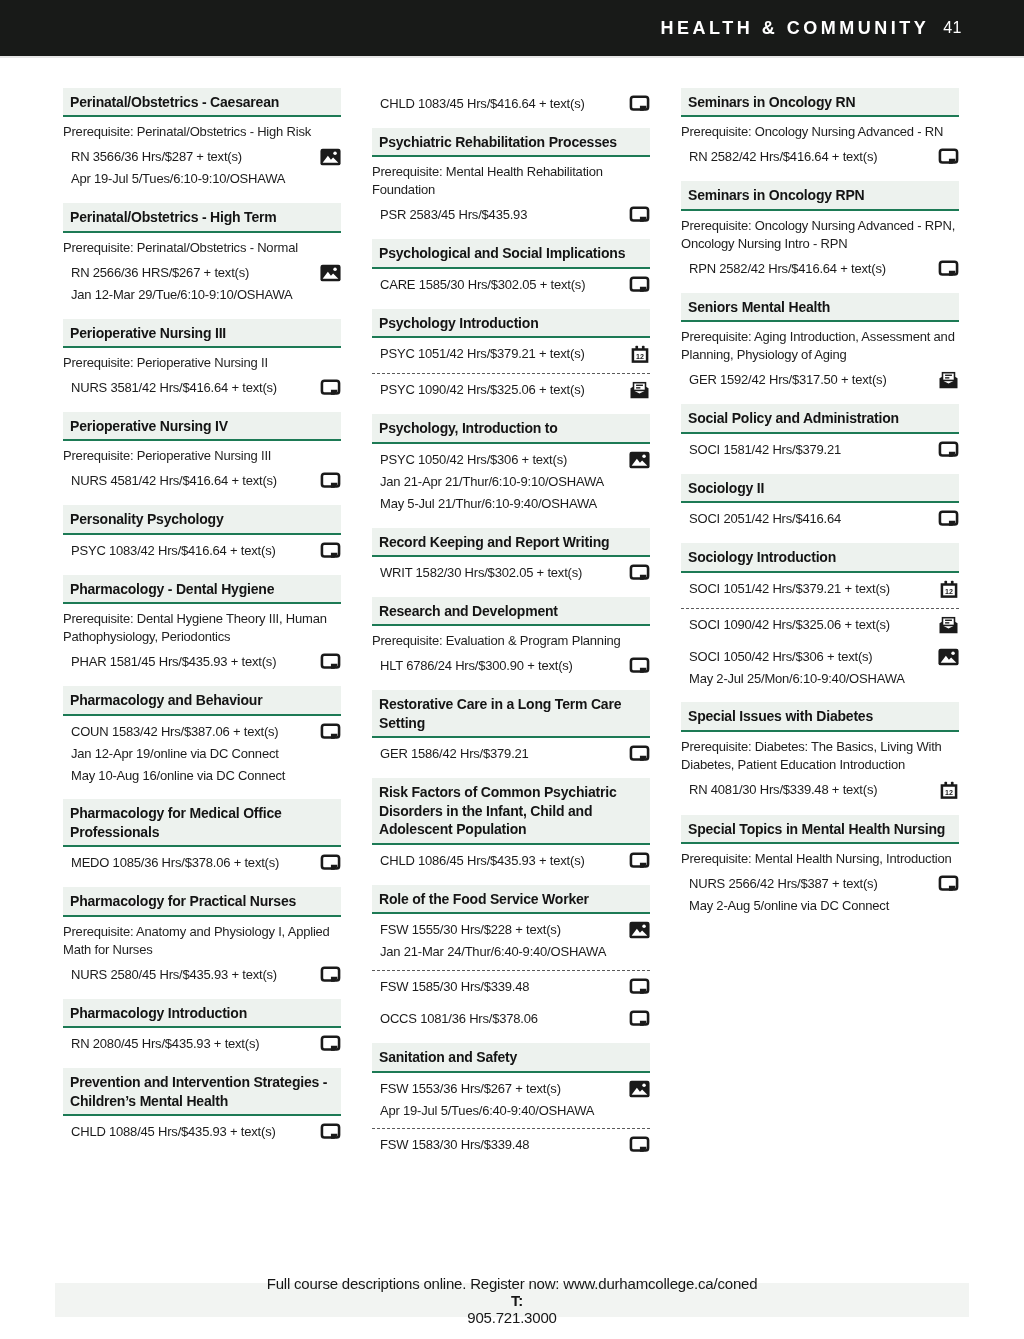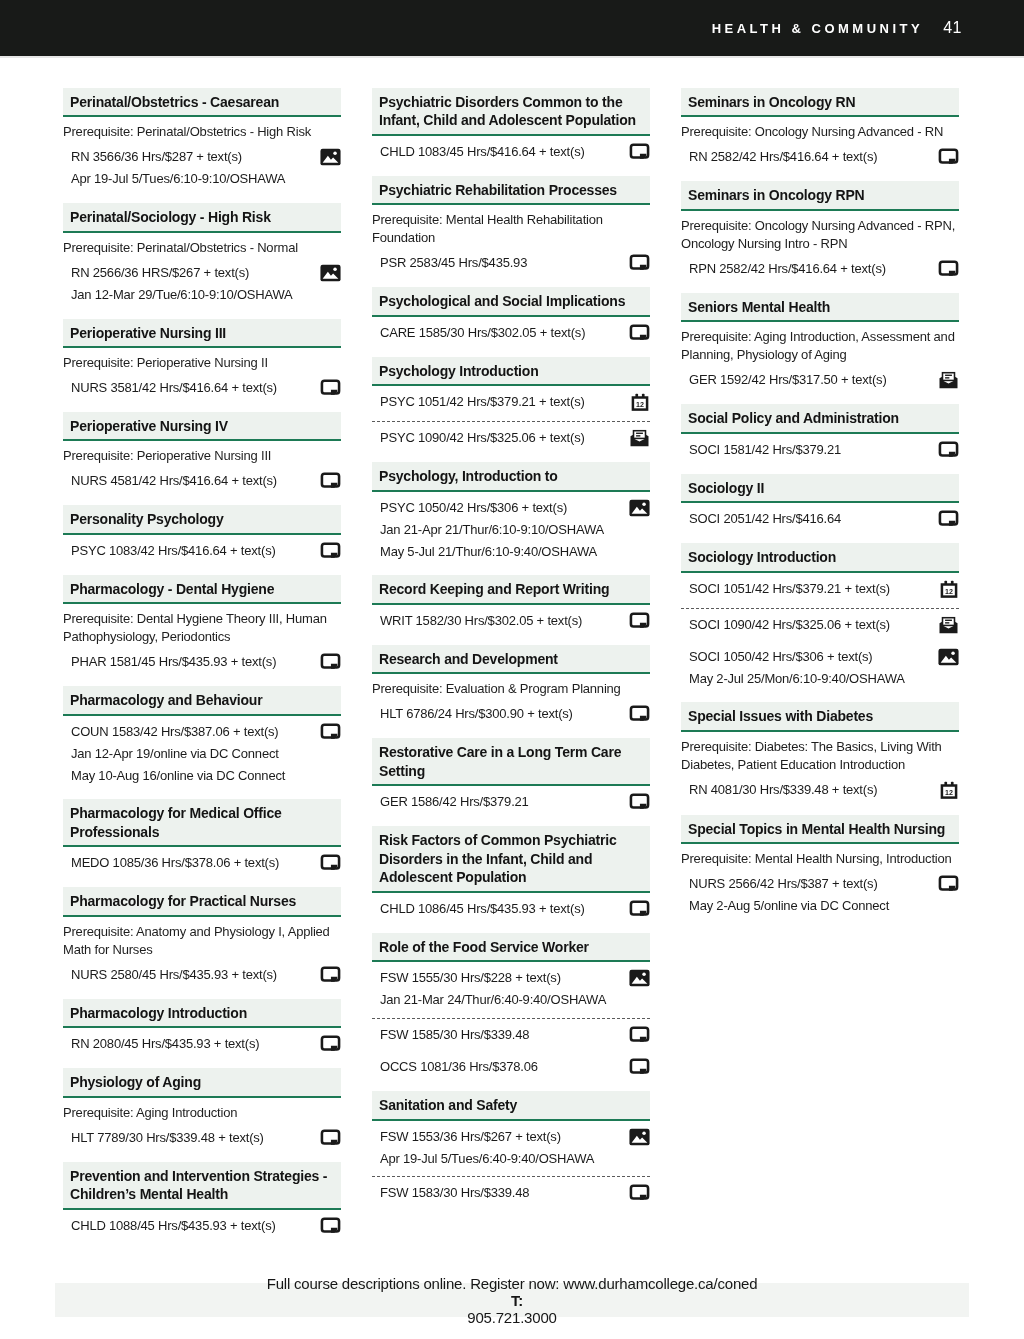--- a/index.html
+++ b/index.html
@@ -10,21 +10,21 @@
   html,body{background:#fff;}
   body{font-family:"Liberation Sans", sans-serif;color:var(--ink);}
   .page{position:relative;width:1024px;height:1339px;background:#fff;overflow:hidden;}
 
   header.topbar{
     height:58px;background:var(--header-bg);color:#fff;
     display:flex;align-items:center;justify-content:flex-end;
     padding-right:62px;border-bottom:2px solid #e6e6e6;
   }
   .section-title{
-    font-size:13px;font-weight:bold;letter-spacing:3.5px;margin-right:20px;
+    font-size:18px;font-weight:bold;letter-spacing:3.5px;margin-right:14px;
   }
   .page-number{font-size:16px;font-weight:normal;letter-spacing:.5px;}
 
   main.columns{
     display:flex;gap:31px;margin:30px 42px 0 63px;
   }
   .col{width:278px;flex:0 0 278px;}
 
   .course{margin-bottom:15px;}
   .course-title{
@@ -81,21 +81,21 @@
               <svg viewBox="0 0 24 20" width="21" height="18">
                 <rect x="0.5" y="0.5" width="23" height="19" rx="2.5" fill="#1a1a1a"></rect>
                 <circle cx="17.2" cy="5.8" r="2" fill="#fff"></circle>
                 <path d="M3 16.5 L9 8.5 L12.5 13 L15 10.5 L21 16.5 Z" fill="#fff"></path>
               </svg>
             </span>
           </div>
           <div class="date">Apr 19-Jul 5/Tues/6:10-9:10/OSHAWA</div>
         </section>
         <section class="course">
-          <h3 class="course-title">Perinatal/Sociology - High Risk</h3>
+          <h3 class="course-title">Perinatal/Obstetrics - High Term</h3>
           <p class="prereq">Prerequisite: Perinatal/Obstetrics - Normal</p>
           <div class="code-row">
             <span class="code">RN 2566/36 HRS/$267 + text(s)</span>
             <span class="icon">
               <svg viewBox="0 0 24 20" width="21" height="18">
                 <rect x="0.5" y="0.5" width="23" height="19" rx="2.5" fill="#1a1a1a"></rect>
                 <circle cx="17.2" cy="5.8" r="2" fill="#fff"></circle>
                 <path d="M3 16.5 L9 8.5 L12.5 13 L15 10.5 L21 16.5 Z" fill="#fff"></path>
               </svg>
             </span>
@@ -198,48 +198,34 @@
             <span class="code">RN 2080/45 Hrs/$435.93 + text(s)</span>
             <span class="icon">
               <svg viewBox="0 0 24 21" width="21" height="18">
                 <rect x="2" y="2" width="20" height="15" rx="3" fill="#fff" stroke="#1a1a1a" stroke-width="3"></rect>
                 <path d="M12.5 12.5 H20 V15 L16.5 18.5 H12.5 Z" fill="#1a1a1a"></path>
               </svg>
             </span>
           </div>
         </section>
         <section class="course">
-          <h3 class="course-title">Physiology of Aging</h3>
-          <p class="prereq">Prerequisite: Aging Introduction</p>
-          <div class="code-row">
-            <span class="code">HLT 7789/30 Hrs/$339.48 + text(s)</span>
-            <span class="icon">
-              <svg viewBox="0 0 24 21" width="21" height="18">
-                <rect x="2" y="2" width="20" height="15" rx="3" fill="#fff" stroke="#1a1a1a" stroke-width="3"></rect>
-                <path d="M12.5 12.5 H20 V15 L16.5 18.5 H12.5 Z" fill="#1a1a1a"></path>
-              </svg>
-            </span>
-          </div>
-        </section>
-        <section class="course">
           <h3 class="course-title">Prevention and Intervention Strategies - Children’s Mental Health</h3>
           <div class="code-row">
             <span class="code">CHLD 1088/45 Hrs/$435.93 + text(s)</span>
             <span class="icon">
               <svg viewBox="0 0 24 21" width="21" height="18">
                 <rect x="2" y="2" width="20" height="15" rx="3" fill="#fff" stroke="#1a1a1a" stroke-width="3"></rect>
                 <path d="M12.5 12.5 H20 V15 L16.5 18.5 H12.5 Z" fill="#1a1a1a"></path>
               </svg>
             </span>
           </div>
         </section>
       </div>
       <div class="col">
         <section class="course">
-          <h3 class="course-title">Psychiatric Disorders Common to the Infant, Child and Adolescent Population</h3>
           <div class="code-row">
             <span class="code">CHLD 1083/45 Hrs/$416.64 + text(s)</span>
             <span class="icon">
               <svg viewBox="0 0 24 21" width="21" height="18">
                 <rect x="2" y="2" width="20" height="15" rx="3" fill="#fff" stroke="#1a1a1a" stroke-width="3"></rect>
                 <path d="M12.5 12.5 H20 V15 L16.5 18.5 H12.5 Z" fill="#1a1a1a"></path>
               </svg>
             </span>
           </div>
         </section>

